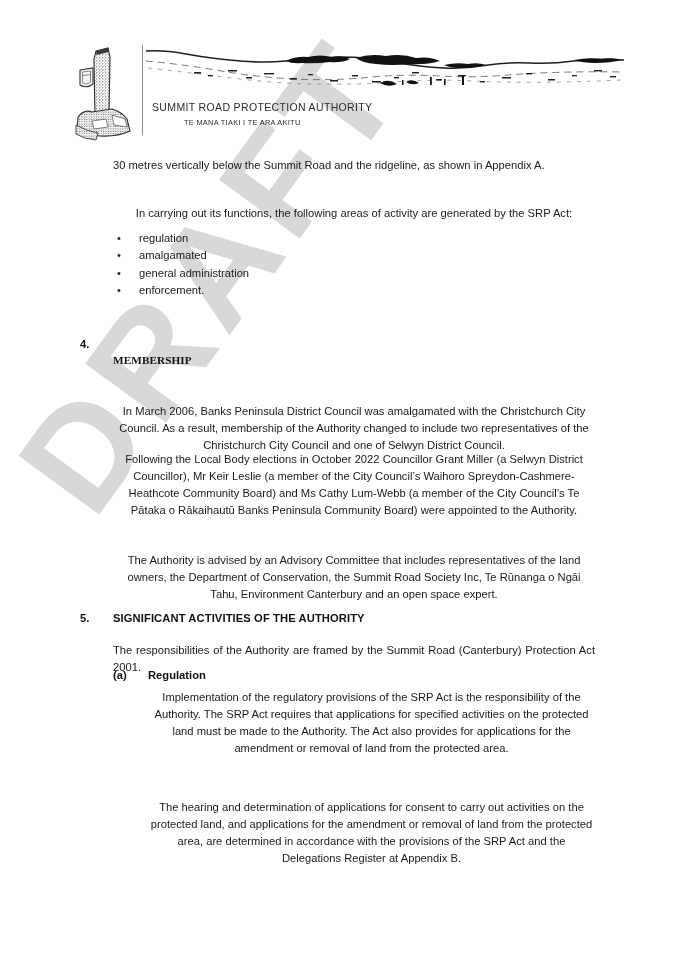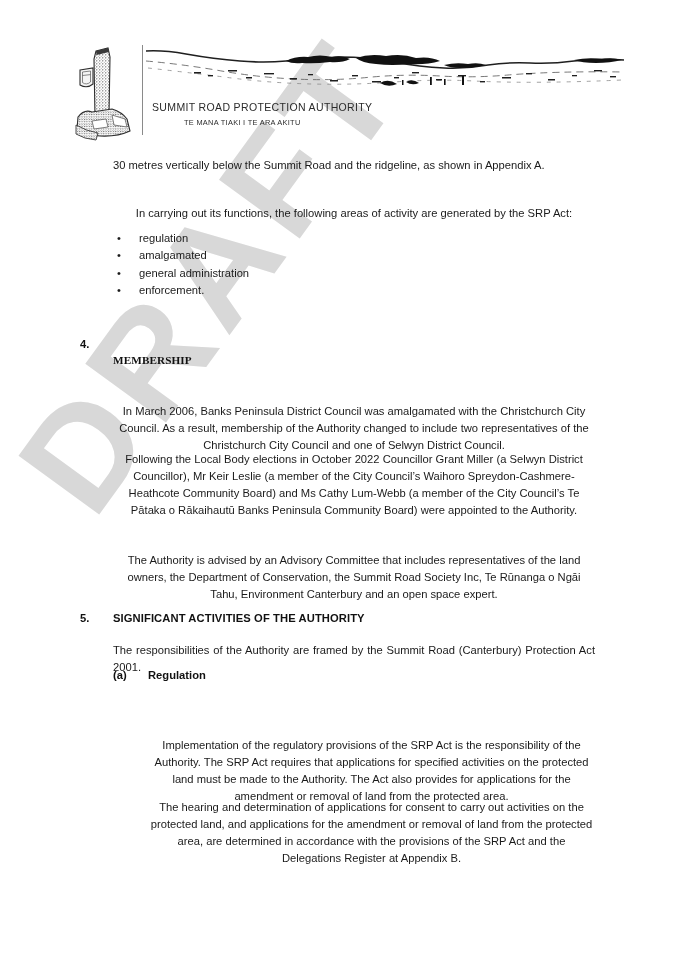--- a/index.html
+++ b/index.html
@@ -296,20 +296,20 @@
     <p class="para" style="top:541px;">The Authority is advised by an Advisory Committee that includes representatives of the land owners, the Department of Conservation, the Summit Road Society Inc, Te Rūnanga o Ngāi Tahu, Environment Canterbury and an open space expert.</p>
 
     <div class="sec-num" style="top:612px;">5.</div>
     <div class="sec-title" style="top:612px;">SIGNIFICANT ACTIVITIES OF THE AUTHORITY</div>
 
     <p class="para just-a" style="top:631px;">The responsibilities of the Authority are framed by the Summit Road (Canterbury) Protection Act 2001.</p>
 
     <div class="sub-label" style="top:669px;">(a)</div>
     <div class="sub-title" style="top:669px;">Regulation</div>
 
-    <p class="para indent" style="top:726px;">Implementation of the regulatory provisions of the SRP Act is the responsibility of the Authority.  The SRP Act requires that applications for specified activities on the protected land must be made to the Authority. The Act also provides for applications for the amendment or removal of land from the protected area.</p>
+    <p class="para indent" style="top:678px;">Implementation of the regulatory provisions of the SRP Act is the responsibility of the Authority.  The SRP Act requires that applications for specified activities on the protected land must be made to the Authority. The Act also provides for applications for the amendment or removal of land from the protected area.</p>
 
     <p class="para indent" style="top:788px;">
       <span>The hearing and determination of applications for consent to carry out activities on the protected land, and applications for the amendment or removal of land from the protected area, are determined in accordance with the provisions of the SRP Act and the Delegations Register at </span><b>Appendix B</b><span>.</span>
     </p>
 
   </div>
 </div>
 
 </body></html>

